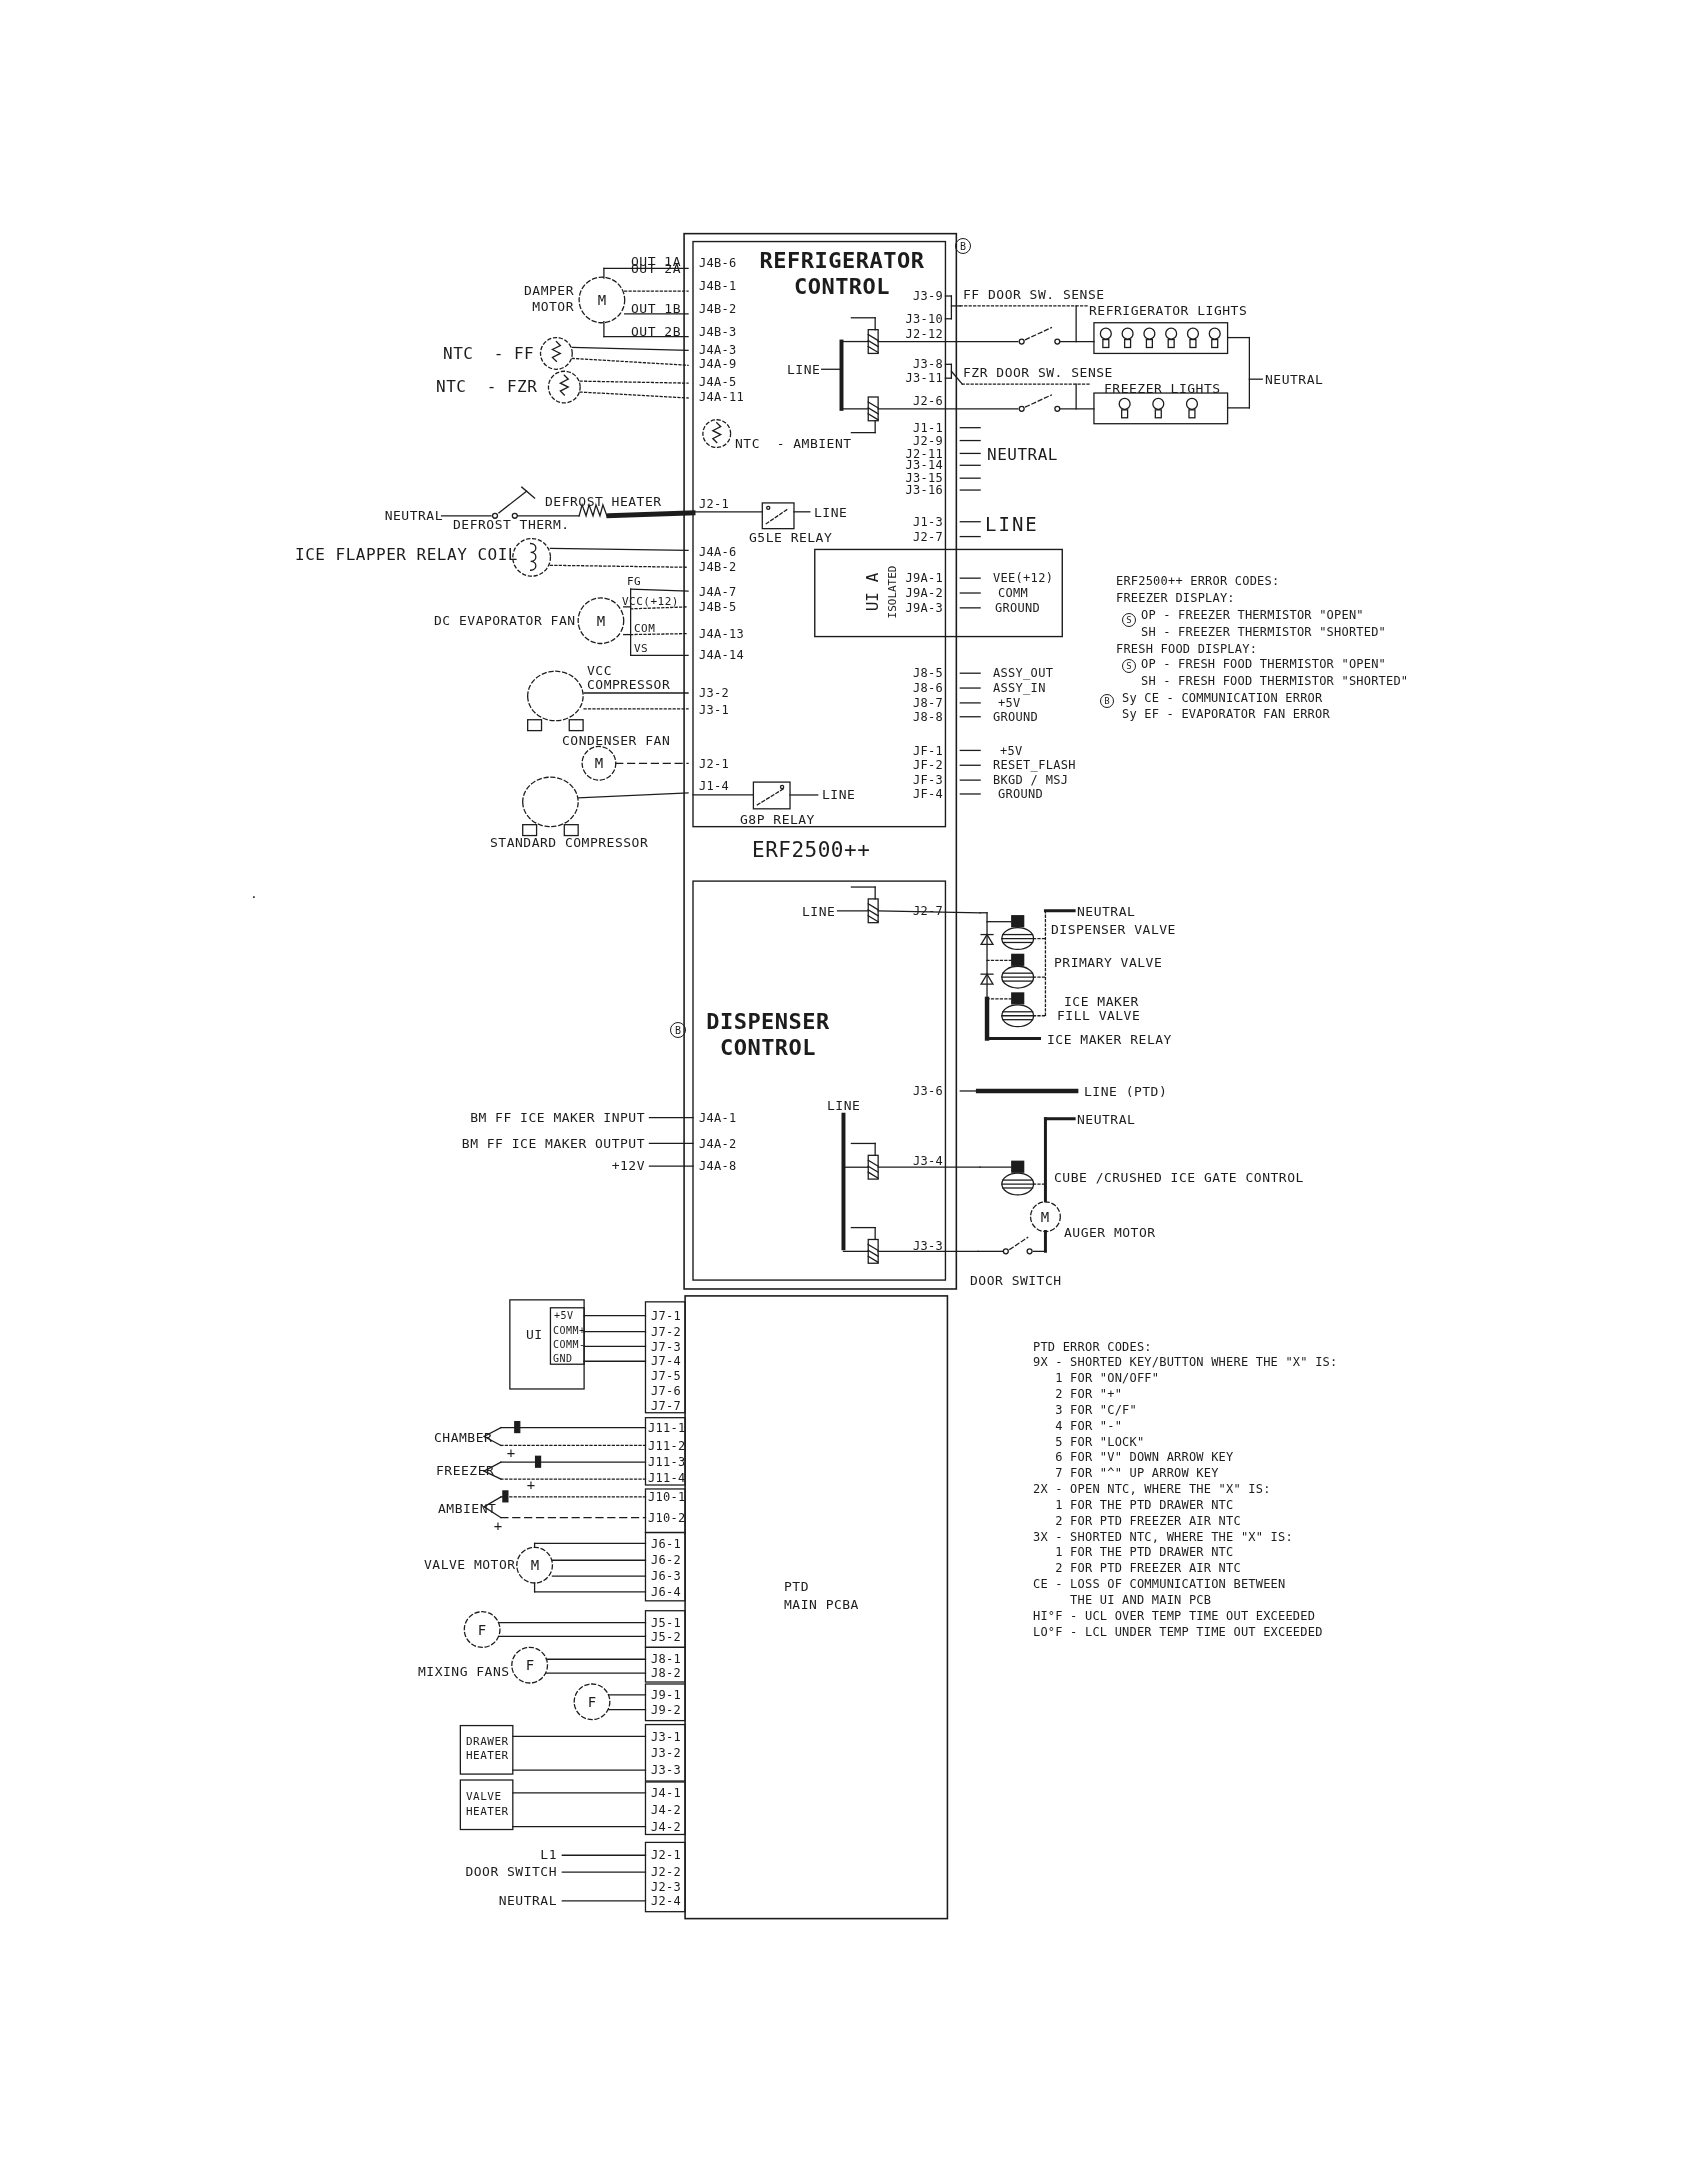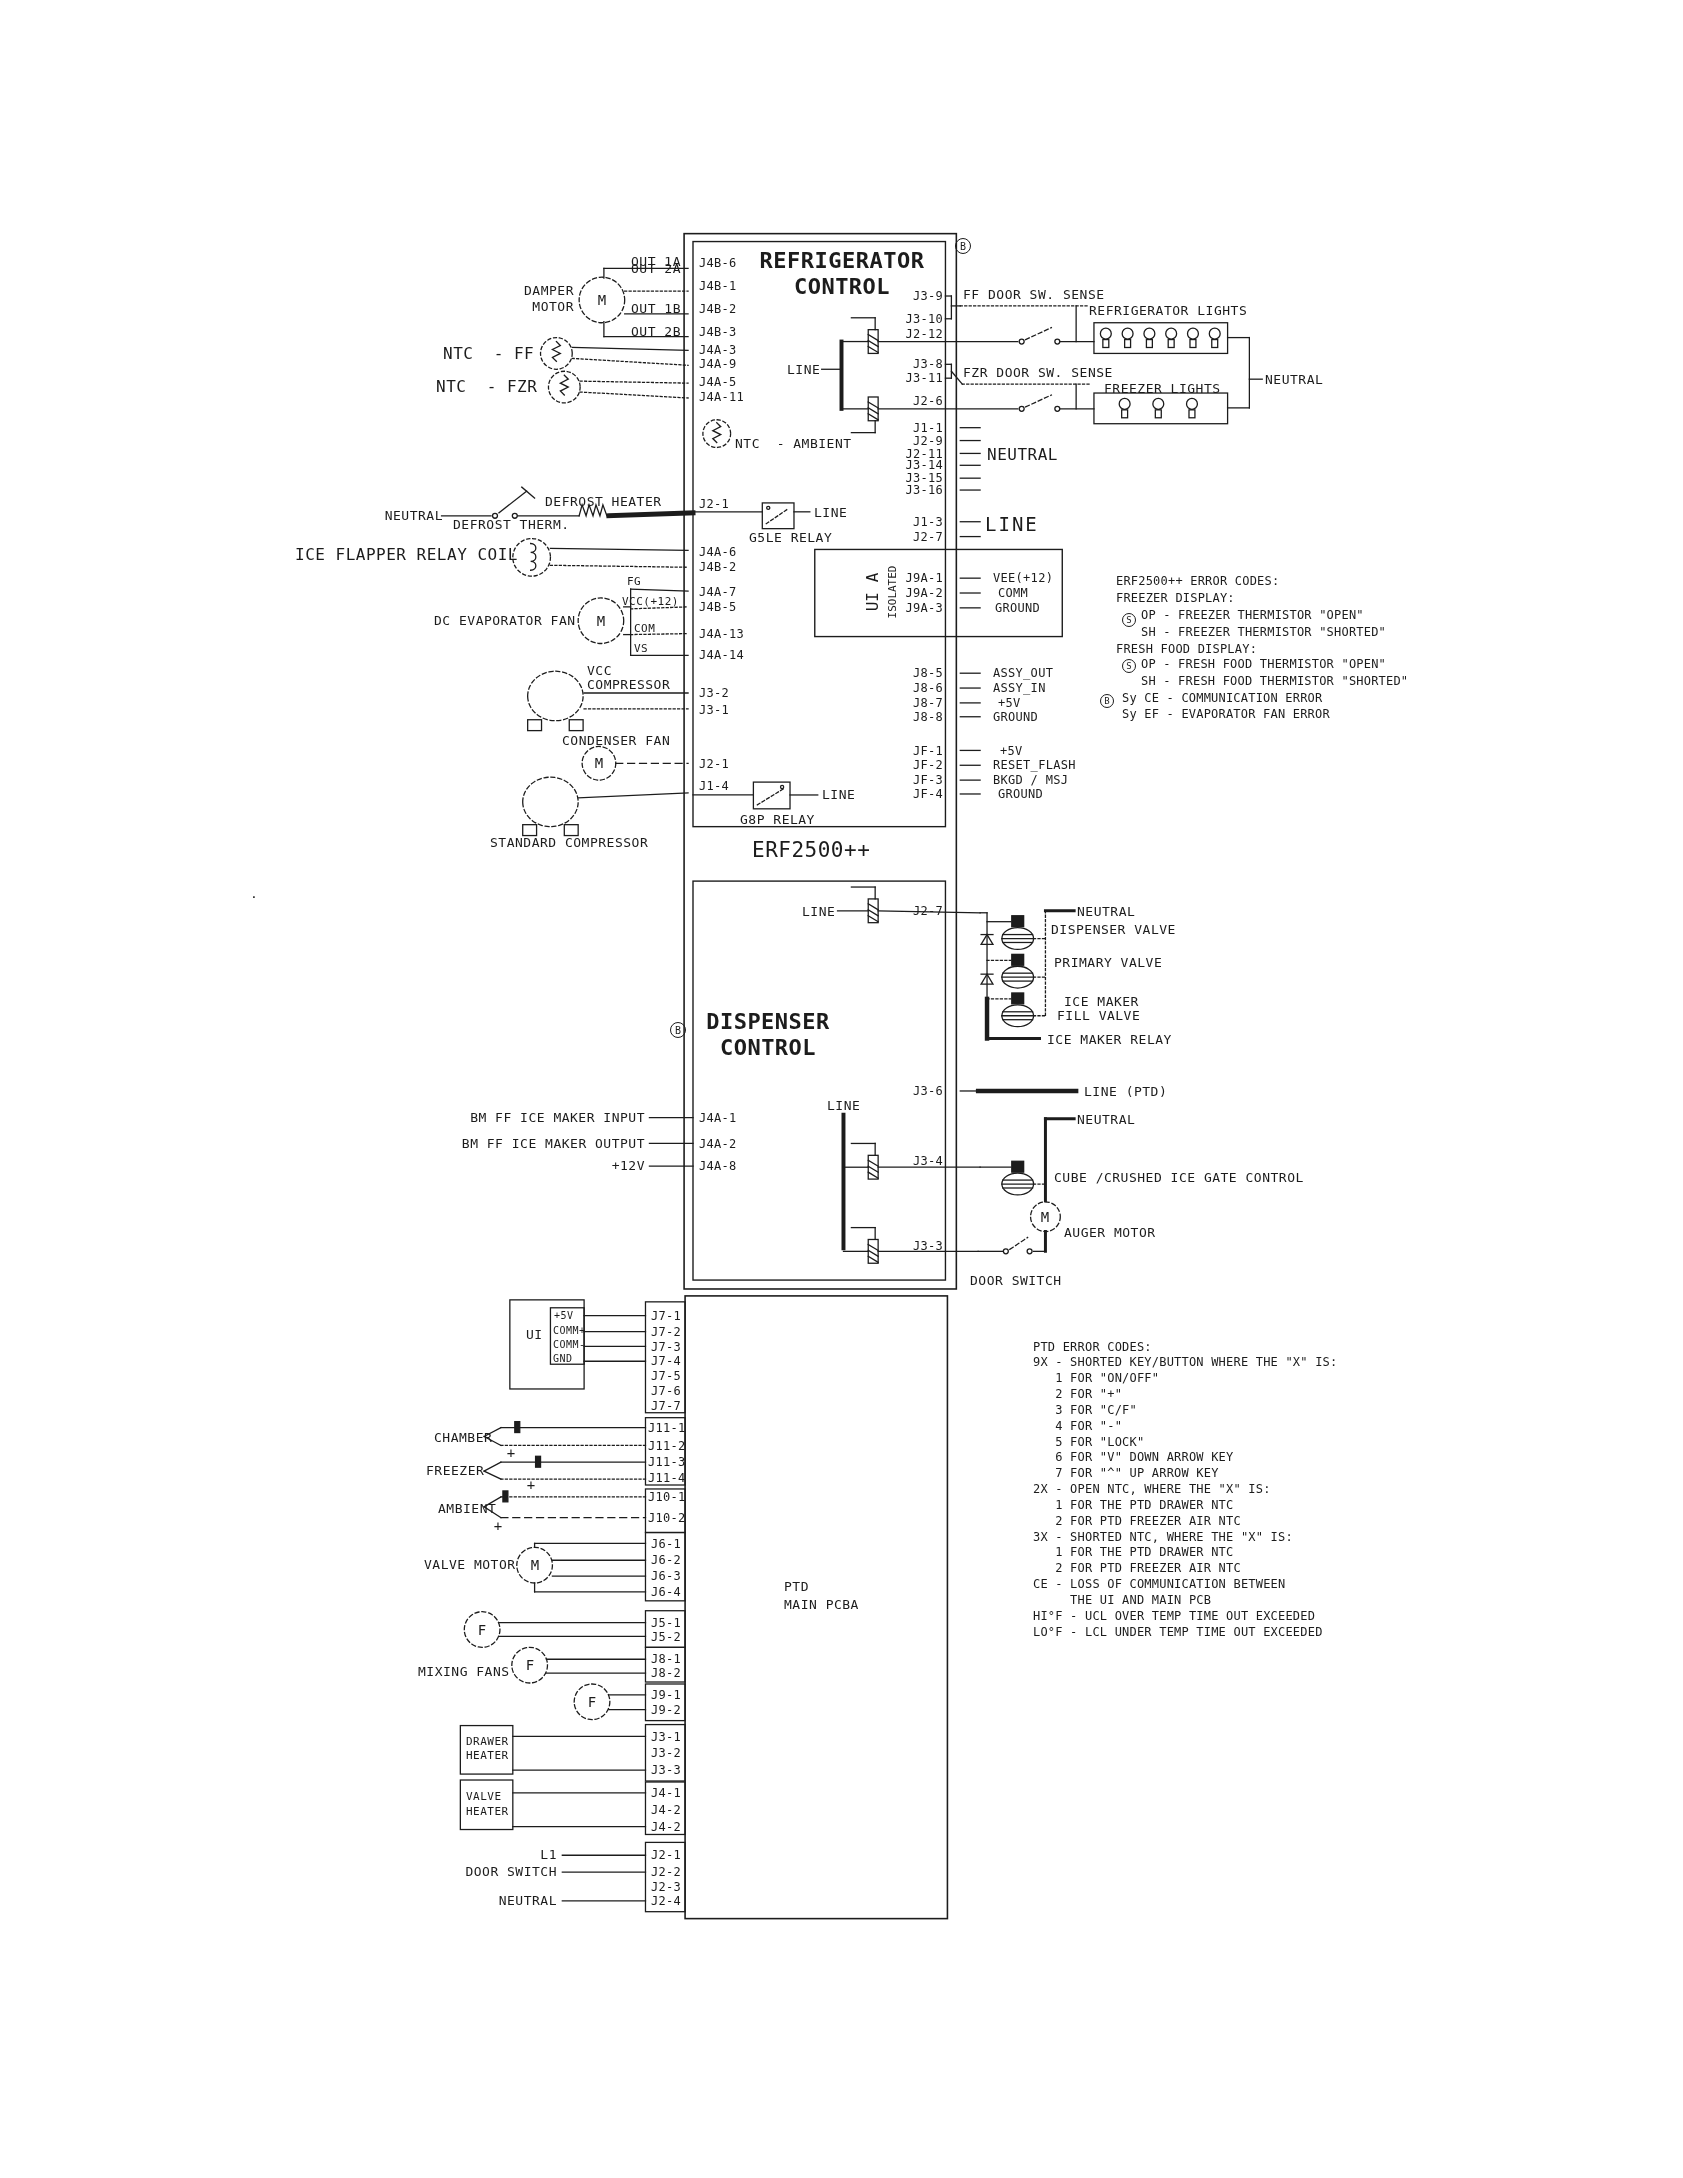--- a/index.html
+++ b/index.html
@@ -400,21 +400,21 @@
 <div class="t" style="left:1077px;top:1113px">NEUTRAL</div>
 <div class="t" style="left:1054px;top:1171px">CUBE /CRUSHED ICE GATE CONTROL</div>
 <div class="t" style="left:1064px;top:1226px">AUGER MOTOR</div>
 <div class="t" style="left:970px;top:1274px">DOOR SWITCH</div>
 <div class="t" style="left:526px;top:1328px">UI</div>
 <div class="t s10" style="left:554px;top:1311px">+5V</div>
 <div class="t s10" style="left:553px;top:1326px">COMM+</div>
 <div class="t s10" style="left:553px;top:1340px">COMM-</div>
 <div class="t s10" style="left:553px;top:1354px">GND</div>
 <div class="t" style="left:434px;top:1431px">CHAMBER</div>
-<div class="t" style="left:426px;top:1464px">FREEZER</div>
+<div class="t" style="left:436px;top:1464px">FREEZER</div>
 <div class="t" style="left:438px;top:1502px">AMBIENT</div>
 <div class="t" style="left:424px;top:1558px">VALVE MOTOR</div>
 <div class="t" style="left:418px;top:1665px">MIXING FANS</div>
 <div class="t s11" style="left:466px;top:1736px">DRAWER</div>
 <div class="t s11" style="left:466px;top:1750px">HEATER</div>
 <div class="t s11" style="left:466px;top:1791px">VALVE</div>
 <div class="t s11" style="left:466px;top:1806px">HEATER</div>
 <div class="t" style="right:1126px;top:1848px">L1</div>
 <div class="t" style="right:1126px;top:1865px">DOOR SWITCH</div>
 <div class="t" style="right:1126px;top:1894px">NEUTRAL</div>

